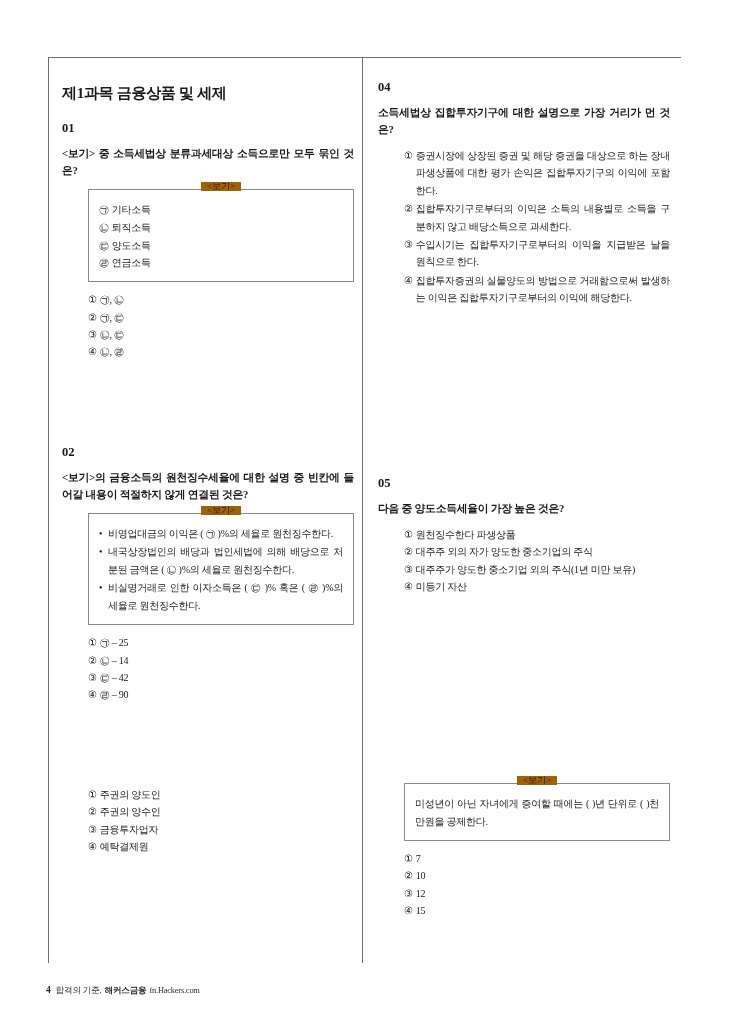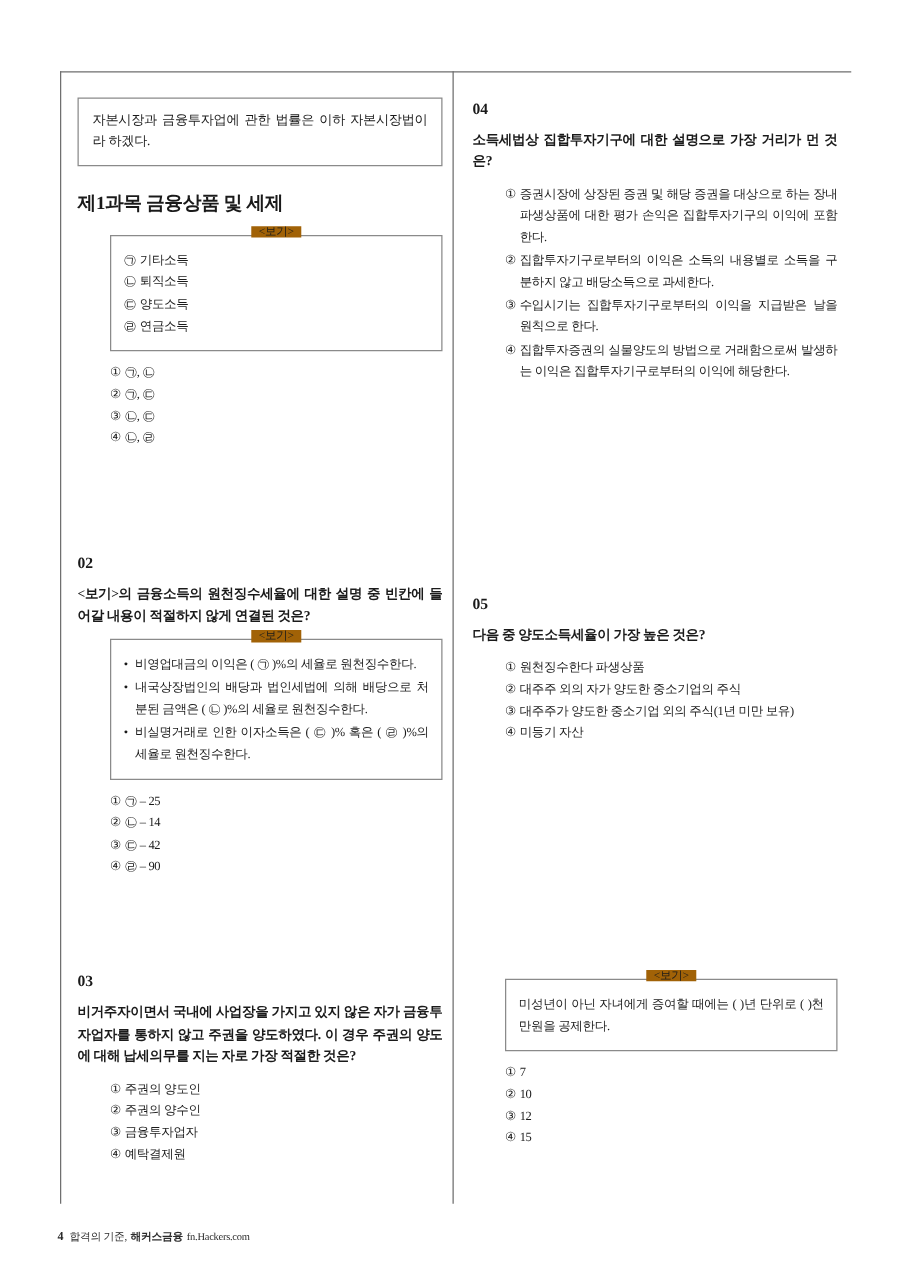--- a/index.html
+++ b/index.html
@@ -216,27 +216,28 @@
 <body>
 
 <div class="page">
 
   <div class="rule-top"></div>
   <div class="rule-left"></div>
   <div class="rule-mid"></div>
 
   <div class="col col-left">
 
-    <div class="notice-box">
-      <div class="notice-text">자본시장과 금융투자업에 관한 법률은 이하 자본시장법이라 하겠다.</div>
-    </div>
 
     <div class="subject-title">제1과목 금융상품 및 세제</div>
 
     <div class="question">
+      <div class="q-head">
+        <div class="q-num">01</div>
+        <div class="q-stem">&lt;보기&gt; 중 소득세법상 분류과세대상 소득으로만 모두 묶인 것은?</div>
+      </div>
       <div class="bogi-wrap">
         <div class="bogi-box">
           <div class="bogi-item">
             <span class="mk">㉠</span>
             <span class="tx">기타소득</span>
           </div>
           <div class="bogi-item">
             <span class="mk">㉡</span>
             <span class="tx">퇴직소득</span>
           </div>
@@ -311,24 +312,20 @@
         <div class="choice">
           <span class="cnum">④</span>
           <span class="ctx">㉣ – 90</span>
         </div>
       </div>
     </div>
 
     <div class="gap-b"></div>
 
     <div class="question">
-      <div class="q-head">
-        <div class="q-num">03</div>
-        <div class="q-stem">비거주자이면서 국내에 사업장을 가지고 있지 않은 자가 금융투자업자를 통하지 않고 주권을 양도하였다. 이 경우 주권의 양도에 대해 납세의무를 지는 자로 가장 적절한 것은?</div>
-      </div>
       <div class="choices tight">
         <div class="choice">
           <span class="cnum">①</span>
           <span class="ctx">주권의 양도인</span>
         </div>
         <div class="choice">
           <span class="cnum">②</span>
           <span class="ctx">주권의 양수인</span>
         </div>
         <div class="choice">

